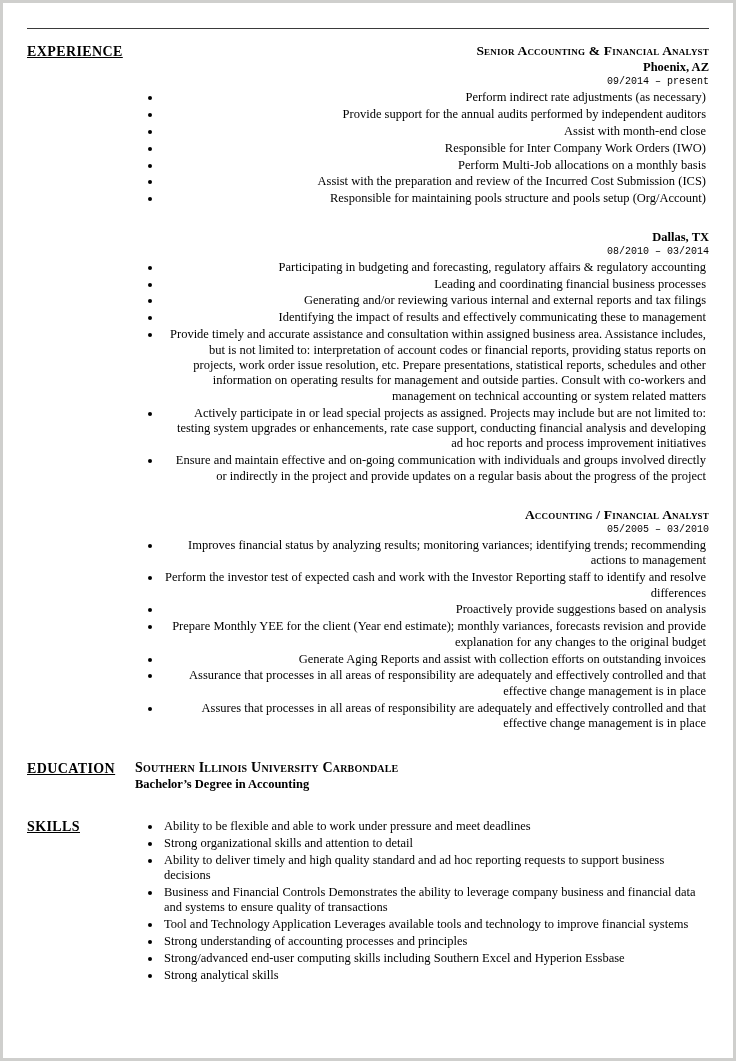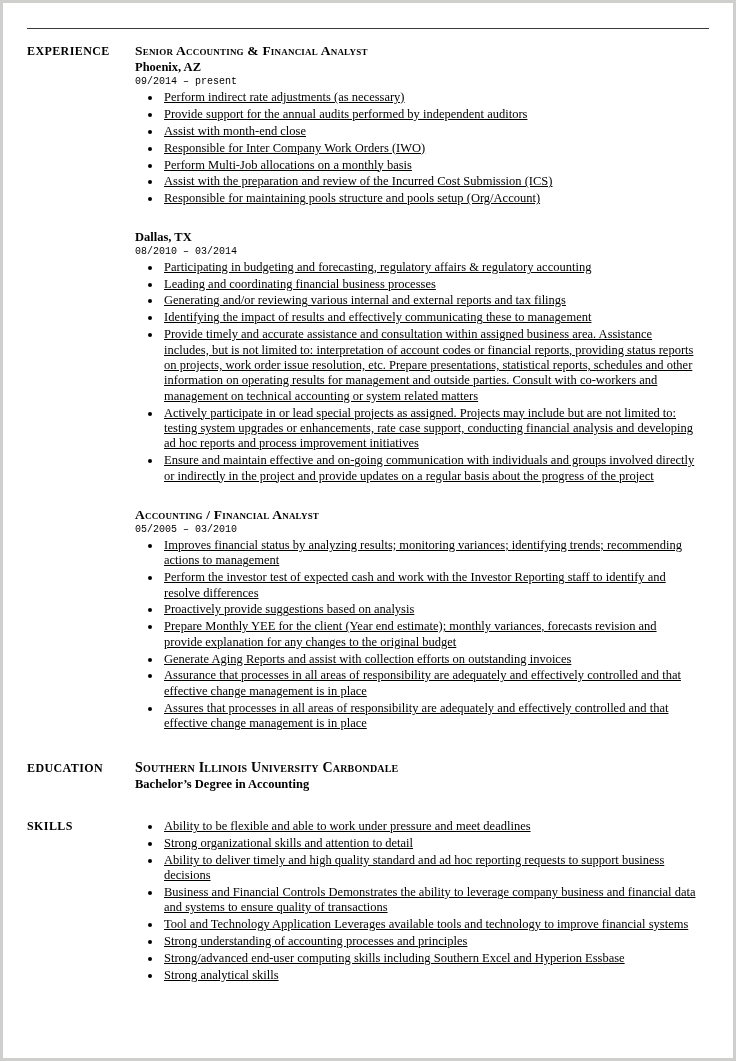--- a/index.html
+++ b/index.html
@@ -30,50 +30,50 @@
   }
   .header-divider {
     border: none;
     border-top: 1.6px solid #3a3a3a;
     margin: 11px 0 14px 0;
   }
   
   .section { display: flex; align-items: flex-start; }
   .section-label {
     flex: 0 0 108px;
-    font-size: 12px;
+    font-size: 14px;
     font-weight: bold;
     letter-spacing: 0.4px;
     padding-top: 1px;
+    text-decoration: underline;
   }
   .section-content { flex: 1 1 auto; min-width: 0; }
   
-  .job { margin-bottom: 23px; }
+  .job { margin-bottom: 23px; text-align: right; }
   .job:last-child { margin-bottom: 0; }
   .job-title {
     font-weight: bold;
     font-variant: small-caps;
     font-size: 13.5px;
     letter-spacing: 0.2px;
   }
   .job-location {
     font-weight: bold;
     font-size: 12.5px;
     margin-top: 1px;
   }
   .job-dates {
     font-size: 10px;
     margin-top: 1px;
     font-family: Liberation Mono, monospace;
   }
   ul.bullets {
-    margin: 3px 12px 0 0;
+    margin: 3px 3px 0 0;
     padding-left: 27px;
     list-style: disc outside;
-    text-decoration: underline;
   }
   ul.bullets li {
     font-size: 12.5px;
     line-height: 1.23;
     margin: 0 0 1.5px 0;
     padding-left: 2px;
   }
   
   .section-education { margin-top: 27px; }
   .school-name {

